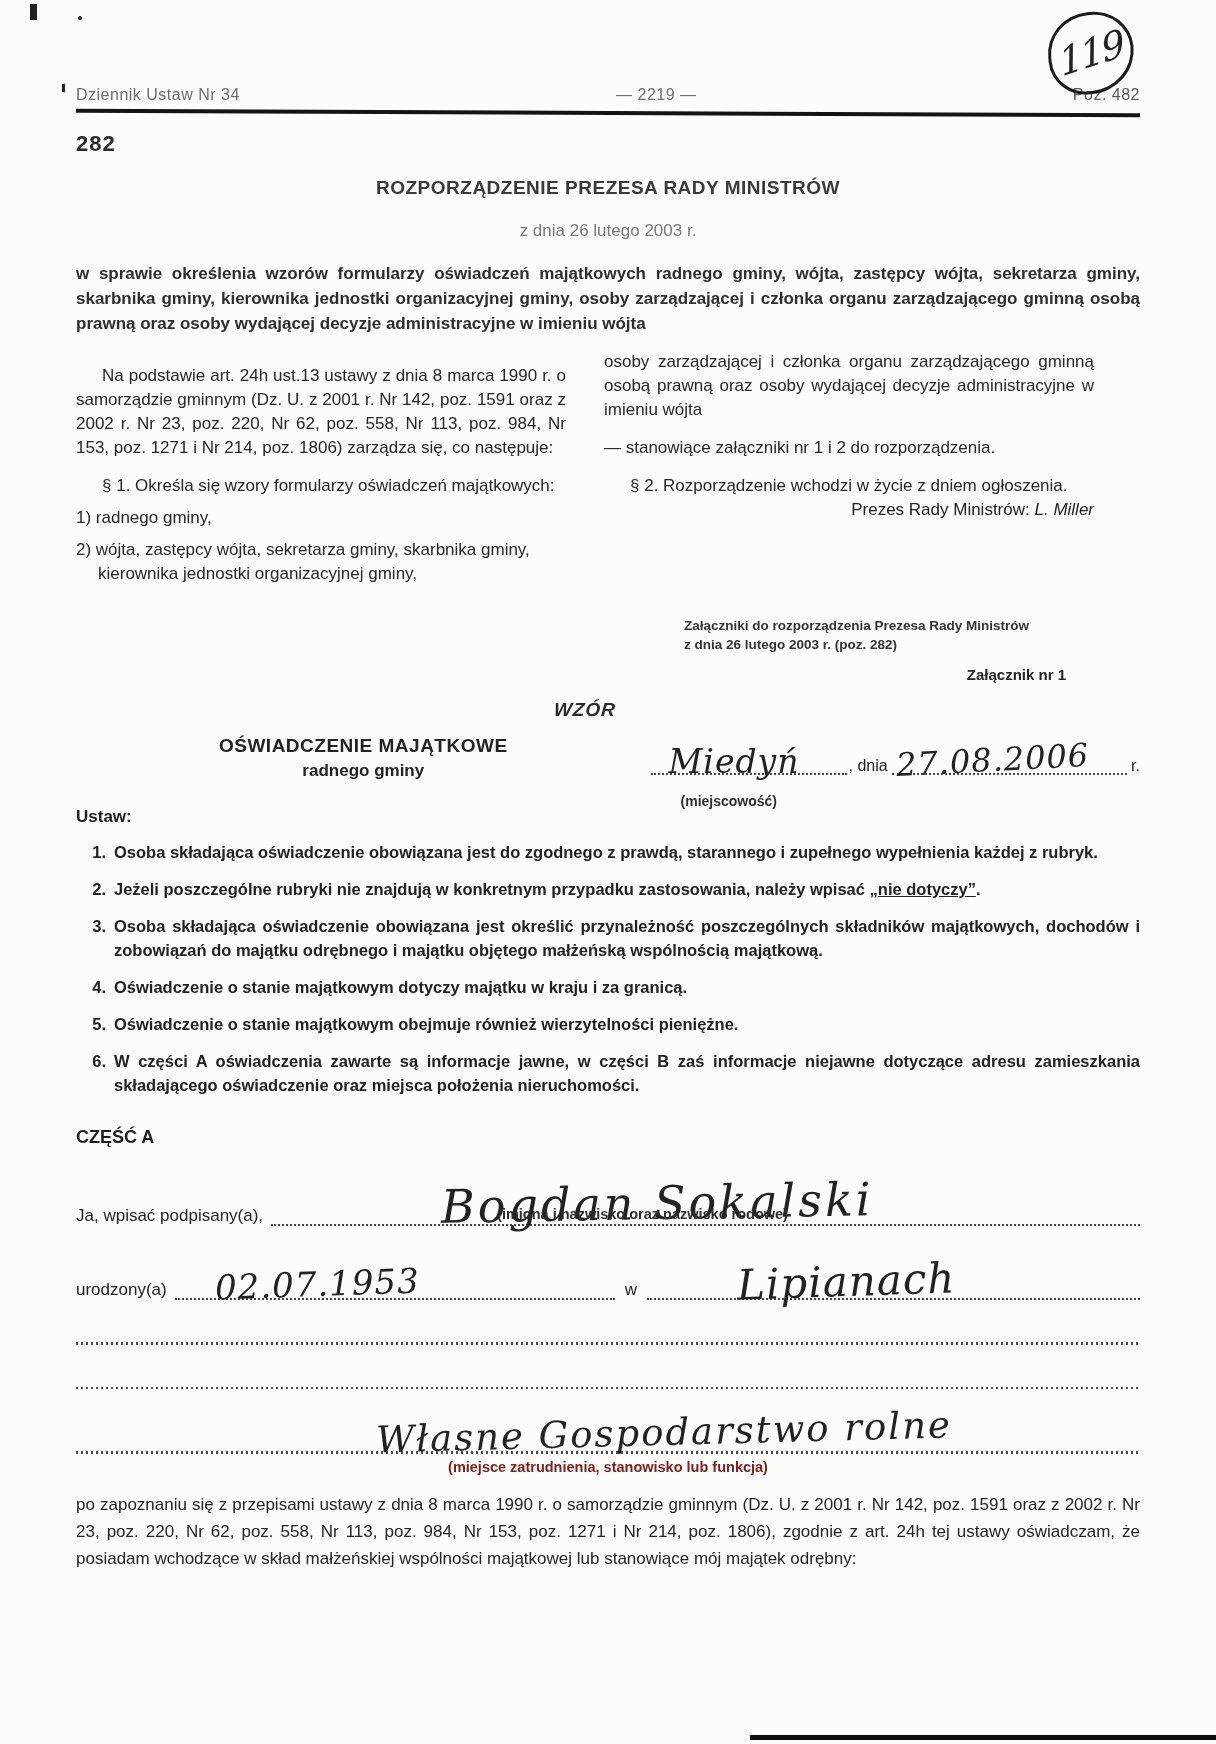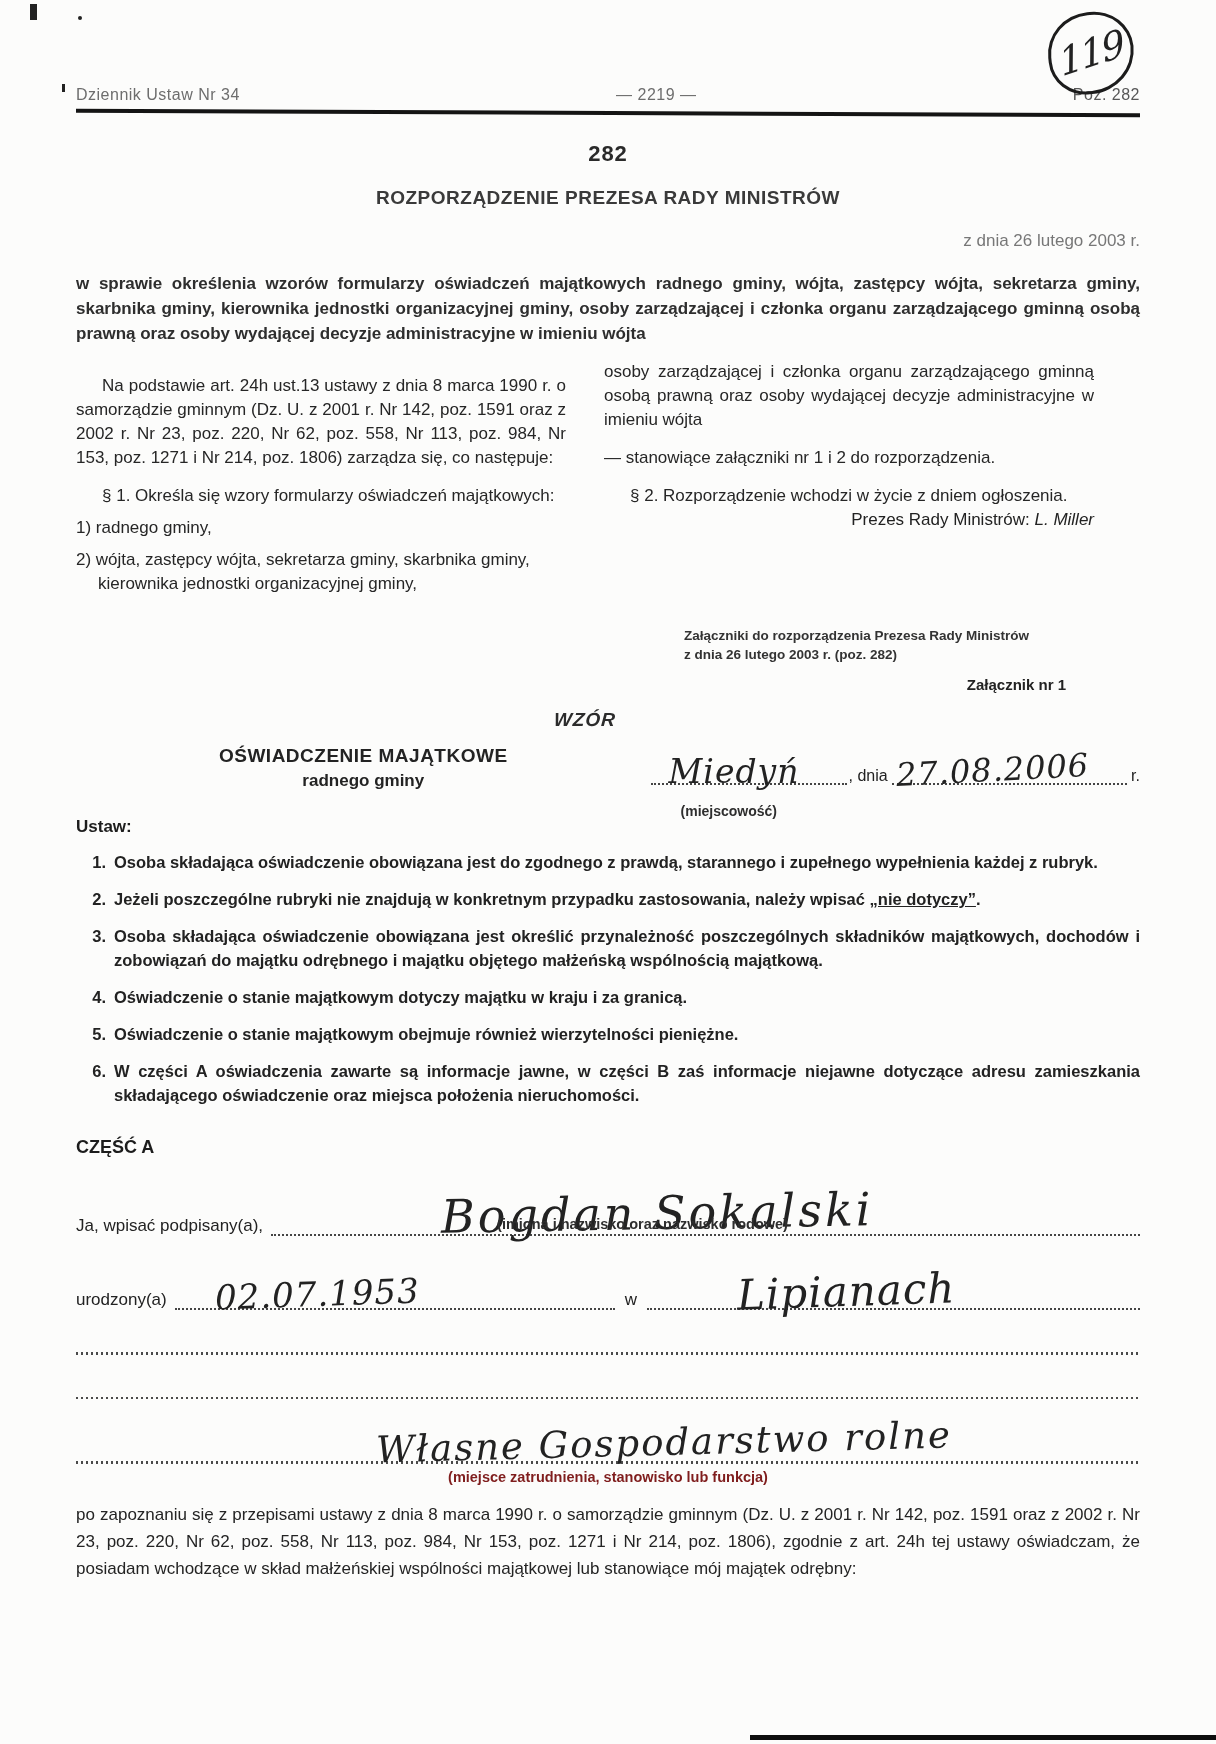--- a/index.html
+++ b/index.html
@@ -27,23 +27,23 @@
     border:3.5px solid #1c1c1c;border-radius:52% 48% 55% 45%;
     transform:rotate(-6deg);
     display:flex;align-items:center;justify-content:center;
   }
   .hw-circle span{
     font-family:"DejaVu Serif",serif;font-style:italic;font-size:38px;
     transform:rotate(-12deg) skewX(-8deg);color:#222;letter-spacing:-2px;
   }
   .speck{position:absolute;background:#222;}
   
-  .act-number{margin-top:26px;text-align:center;font-size:22px;font-weight:bold;color:#2a2a2a;letter-spacing:1px;}
+  .act-number{margin-top:16px;text-align:left;font-size:22px;font-weight:bold;color:#2a2a2a;letter-spacing:1px;}
   .act-title{margin:20px 0 0;text-align:center;font-size:19px;font-weight:bold;color:#3a3a3a;letter-spacing:.5px;}
-  .act-date{margin-top:22px;text-align:right;font-size:17px;color:#777;}
+  .act-date{margin-top:22px;text-align:center;font-size:17px;color:#777;}
   .act-subject{
     margin:20px 0 0;font-size:17px;font-weight:bold;line-height:25px;
     text-align:justify;color:#2e2e2e;
   }
   
   .columns{display:flex;gap:38px;margin-top:14px;font-size:17px;line-height:24px;color:#262626;}
   .col{flex:1;}
   .col-right{padding-right:46px;box-sizing:border-box;}
   .col p{margin:0 0 0;}
   .col .para{margin-top:14px;text-align:justify;}
@@ -112,21 +112,21 @@
   <div class="speck" style="left:62px;top:84px;width:3px;height:8px;"></div>
   <div class="speck" style="left:78px;top:16px;width:4px;height:4px;border-radius:50%;"></div>
 
   <div class="hw-circle">
     <span>119</span>
   </div>
 
   <header class="running-header">
     <span>Dziennik Ustaw Nr 34</span>
     <span>— 2219 —</span>
-    <span class="hdr-right">Poz. 282</span>
+    <span class="hdr-right">Poz. 482</span>
   </header>
   <div class="header-rule"></div>
 
   <div class="act-number">282</div>
   <h1 class="act-title">ROZPORZĄDZENIE PREZESA RADY MINISTRÓW</h1>
   <div class="act-date">z dnia 26 lutego 2003 r.</div>
   <p class="act-subject">w sprawie określenia wzorów formularzy oświadczeń majątkowych radnego gminy, wójta, zastępcy wójta, sekretarza gminy, skarbnika gminy, kierownika jednostki organizacyjnej gminy, osoby zarządzającej i członka organu zarządzającego gminną osobą prawną oraz osoby wydającej decyzje administracyjne w imieniu wójta</p>
 
   <div class="columns">
     <div class="col col-left">

